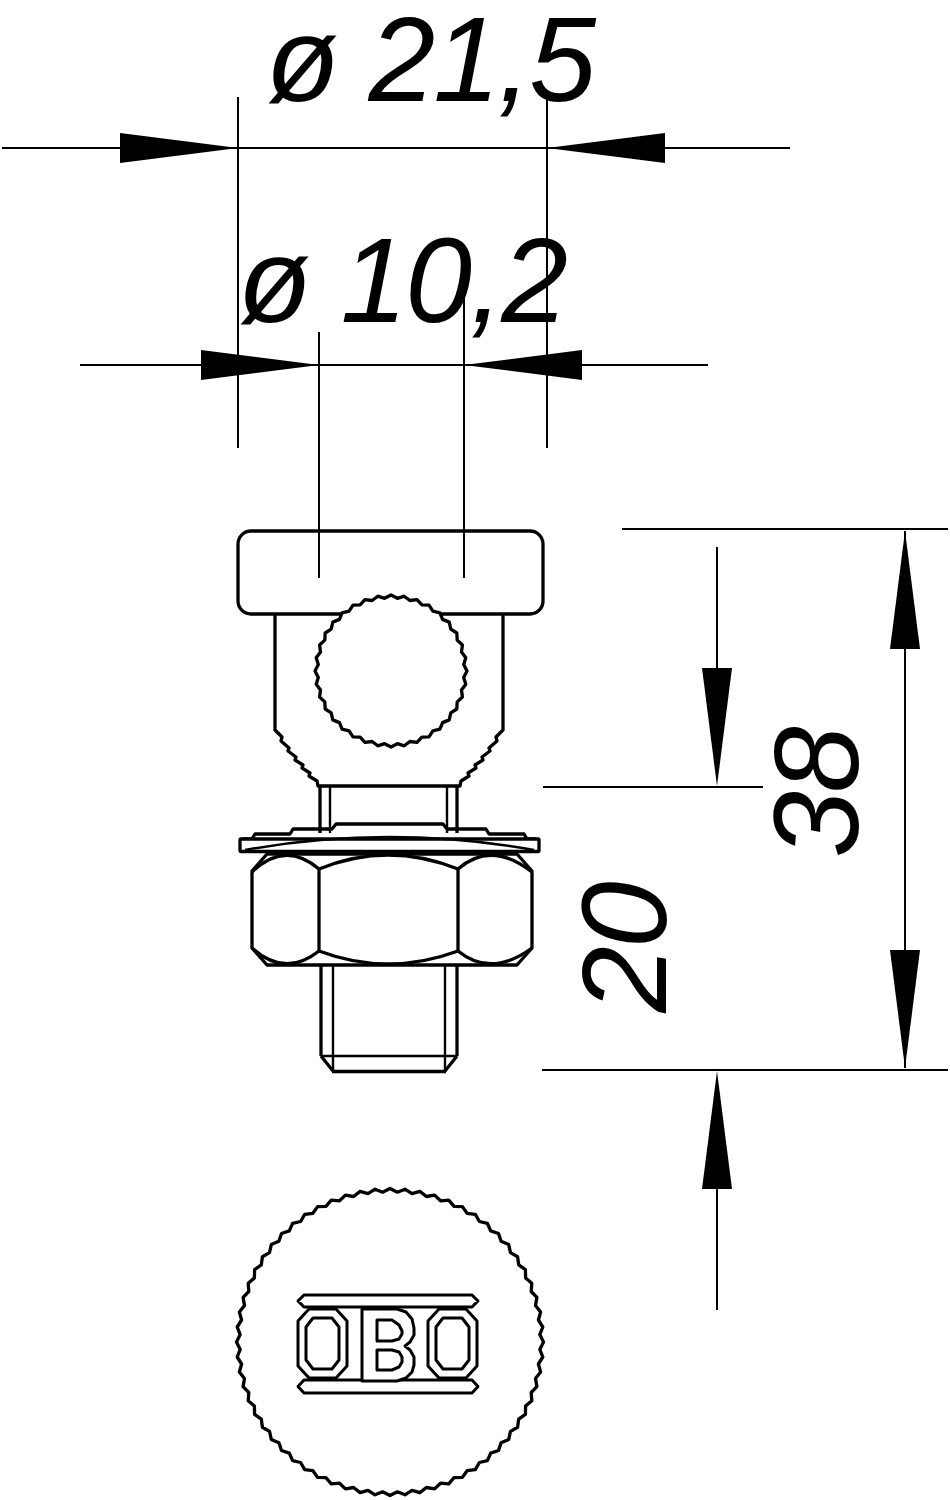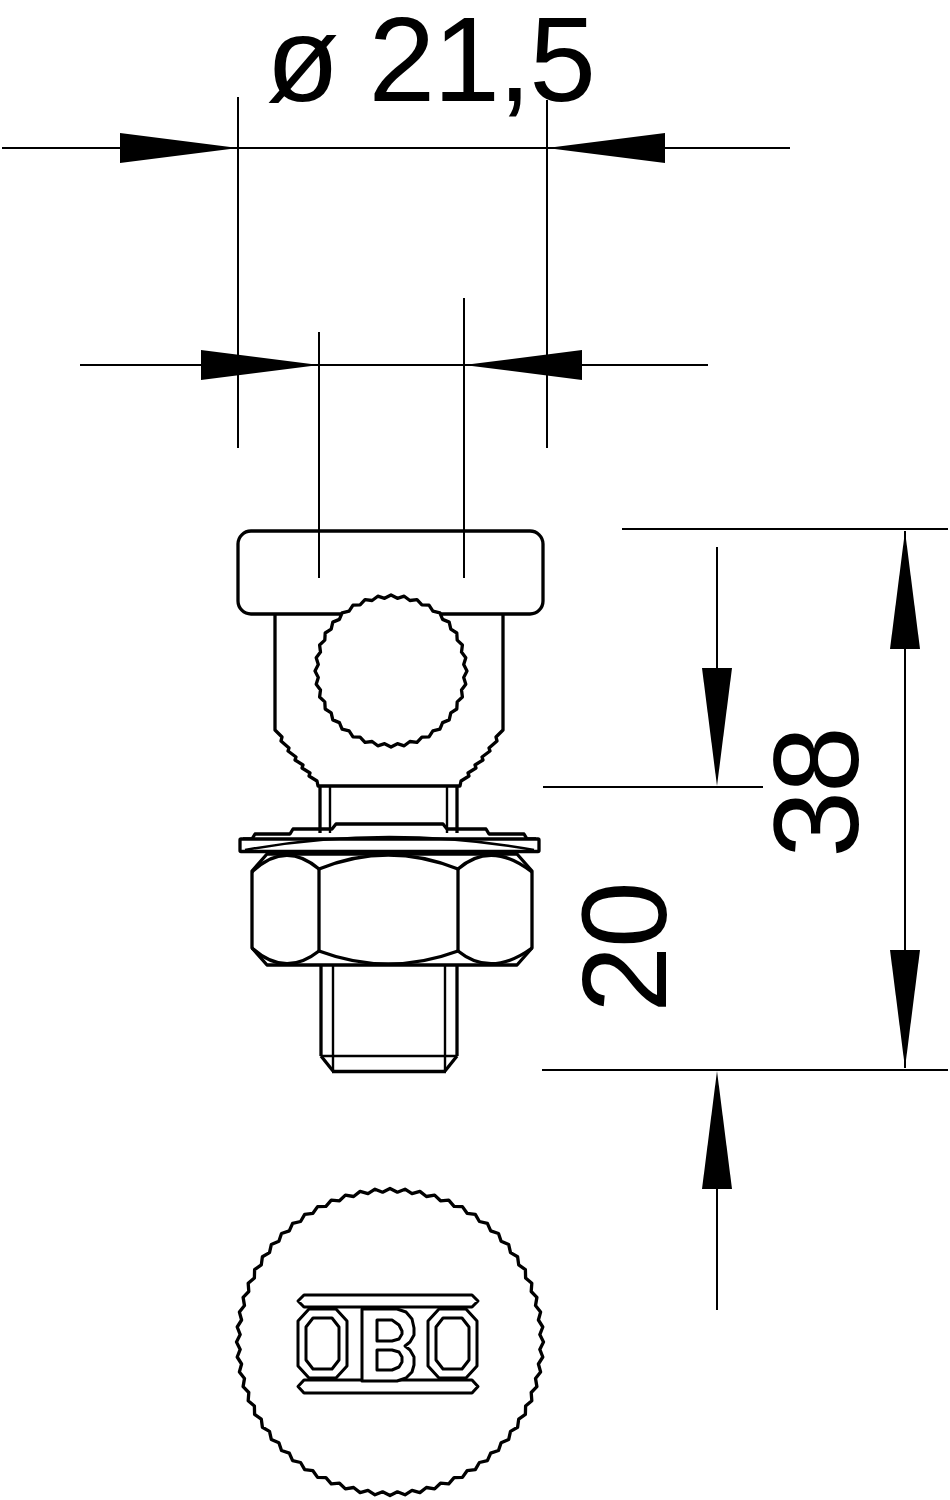--- a/index.html
+++ b/index.html
@@ -6,20 +6,21 @@
     --line:#000000;
     --bg:#ffffff;
   }
   html,body{margin:0;padding:0;background:var(--bg);}
   #stage{
     position:relative;
     width:950px;height:1500px;
     background:var(--bg);
     overflow:hidden;
     font-family:"Liberation Sans", sans-serif;
+    font-style:italic;
   }
   #linework{position:absolute;left:0;top:0;}
   
   .thin{fill:none;stroke:var(--line);stroke-width:2;}
   .med{fill:none;stroke:var(--line);stroke-width:2.4;}
   .thick{fill:none;stroke:var(--line);stroke-width:3.3;stroke-linejoin:round;}
   .part{fill:#ffffff;stroke:var(--line);stroke-width:3.3;stroke-linejoin:round;}
   .arrow{fill:var(--line);stroke:none;}
   .logo{fill:#ffffff;stroke:var(--line);stroke-width:3;fill-rule:evenodd;stroke-linejoin:round;}
   
@@ -150,17 +151,18 @@
         <path class="logo" transform="translate(130,0)" d="M309,1309 L336,1309 L347,1321 L347,1366 L336,1378 L309,1378
                  L298,1366 L298,1321 Z
                  M313,1318 L332,1318 L339,1327 L339,1360 L332,1369 L313,1369
                  L306,1360 L306,1327 Z"></path>
       </g>
     </g>
   </svg>
 
   <div class="dim-label" style="left:430px;top:-1px;">ø 21,5</div>
 
+  <div class="dim-label" style="left:402px;top:220px;">ø 10,2</div>
 
   <div class="dim-label rot" style="left:816px;top:793px;">38</div>
 
   <div class="dim-label rot" style="left:624px;top:948px;">20</div>
 </div>
 
 </body></html>

